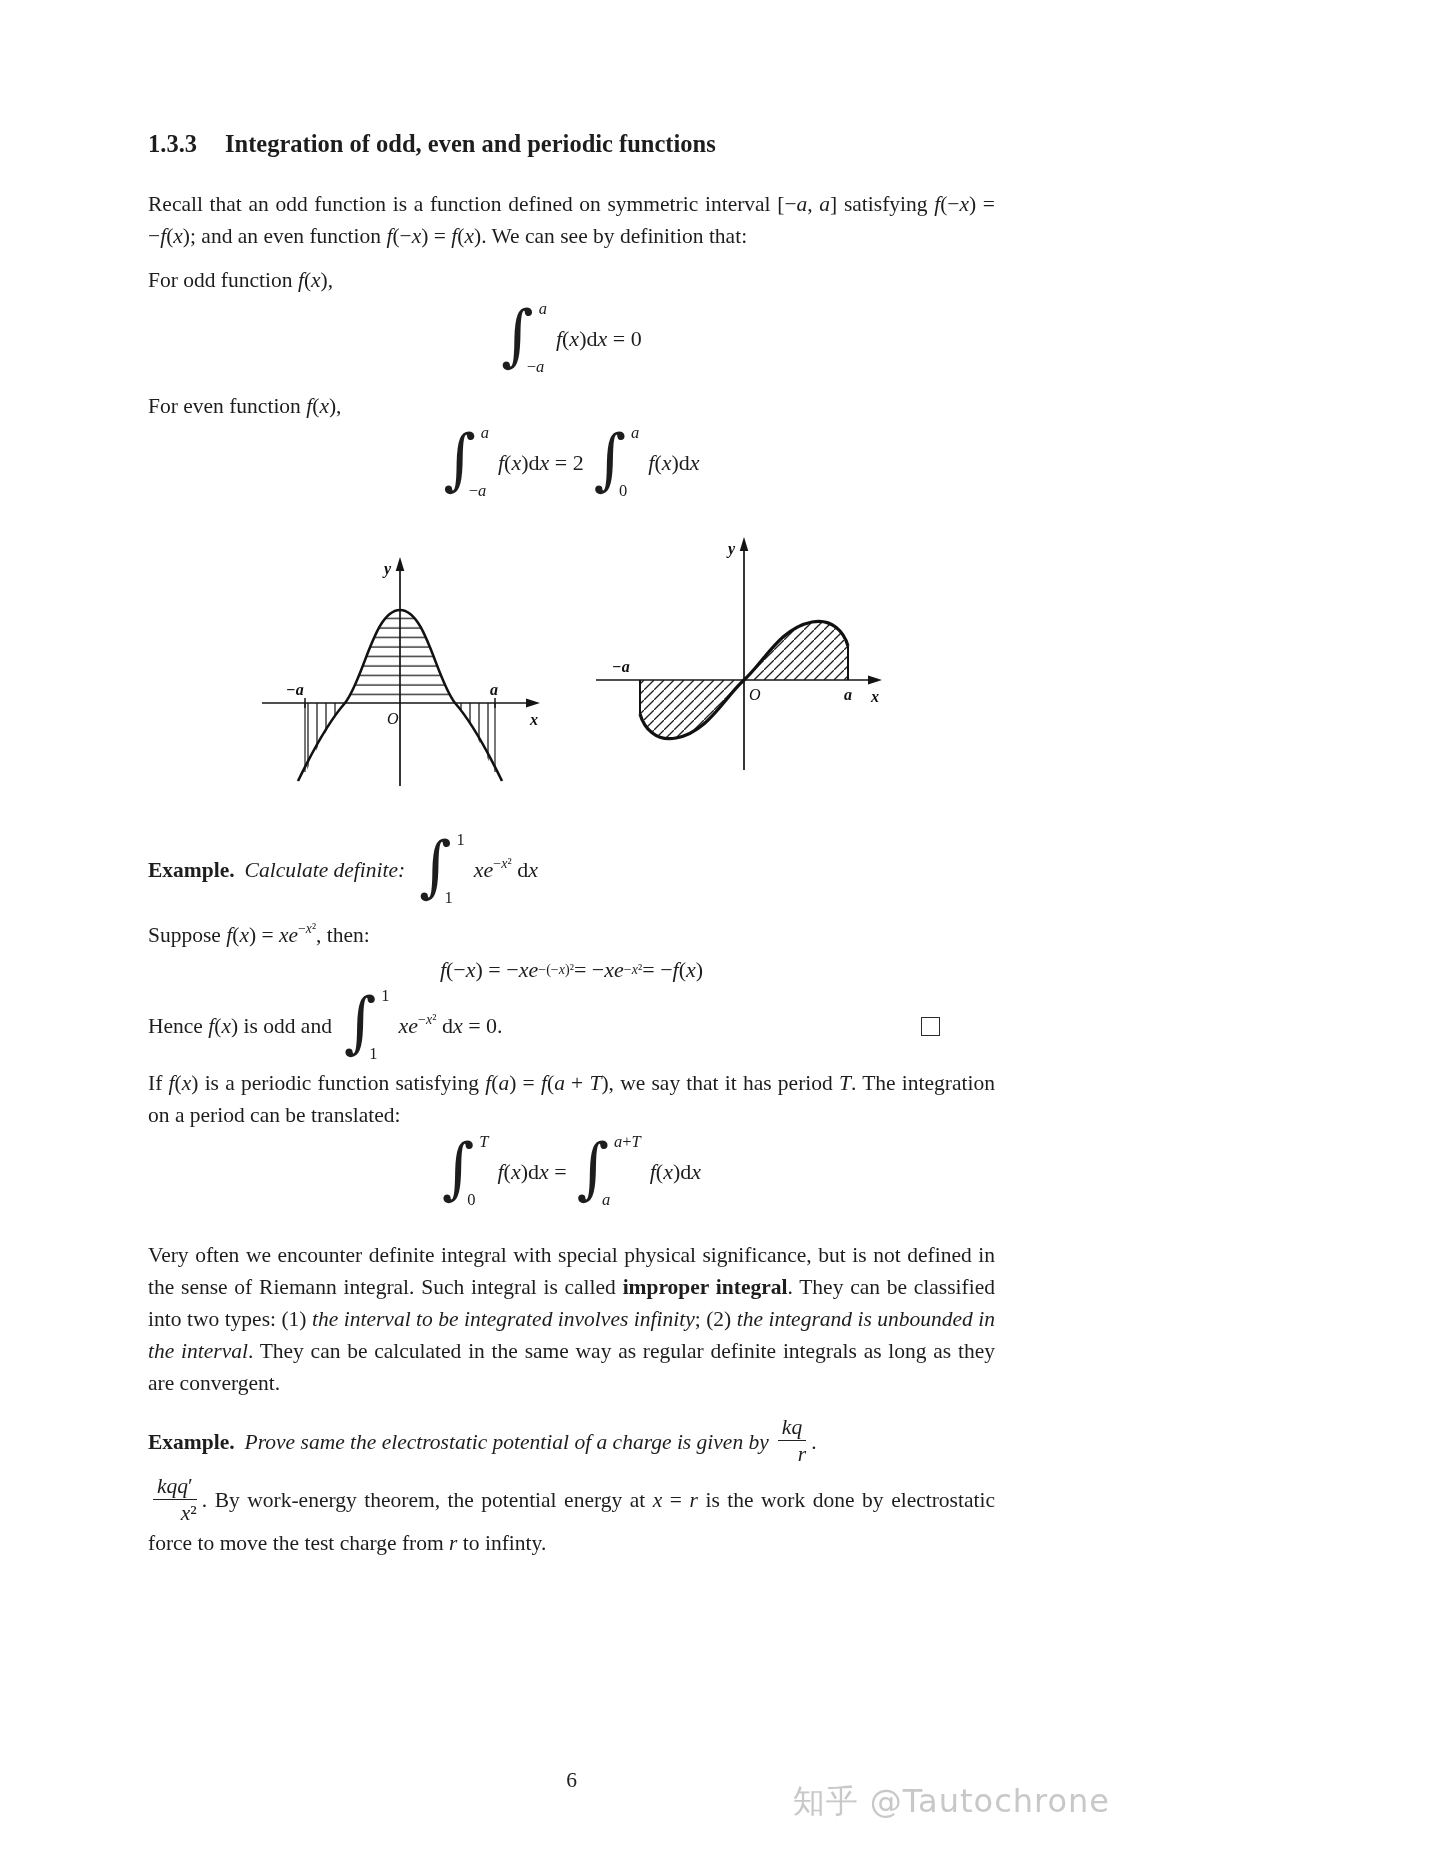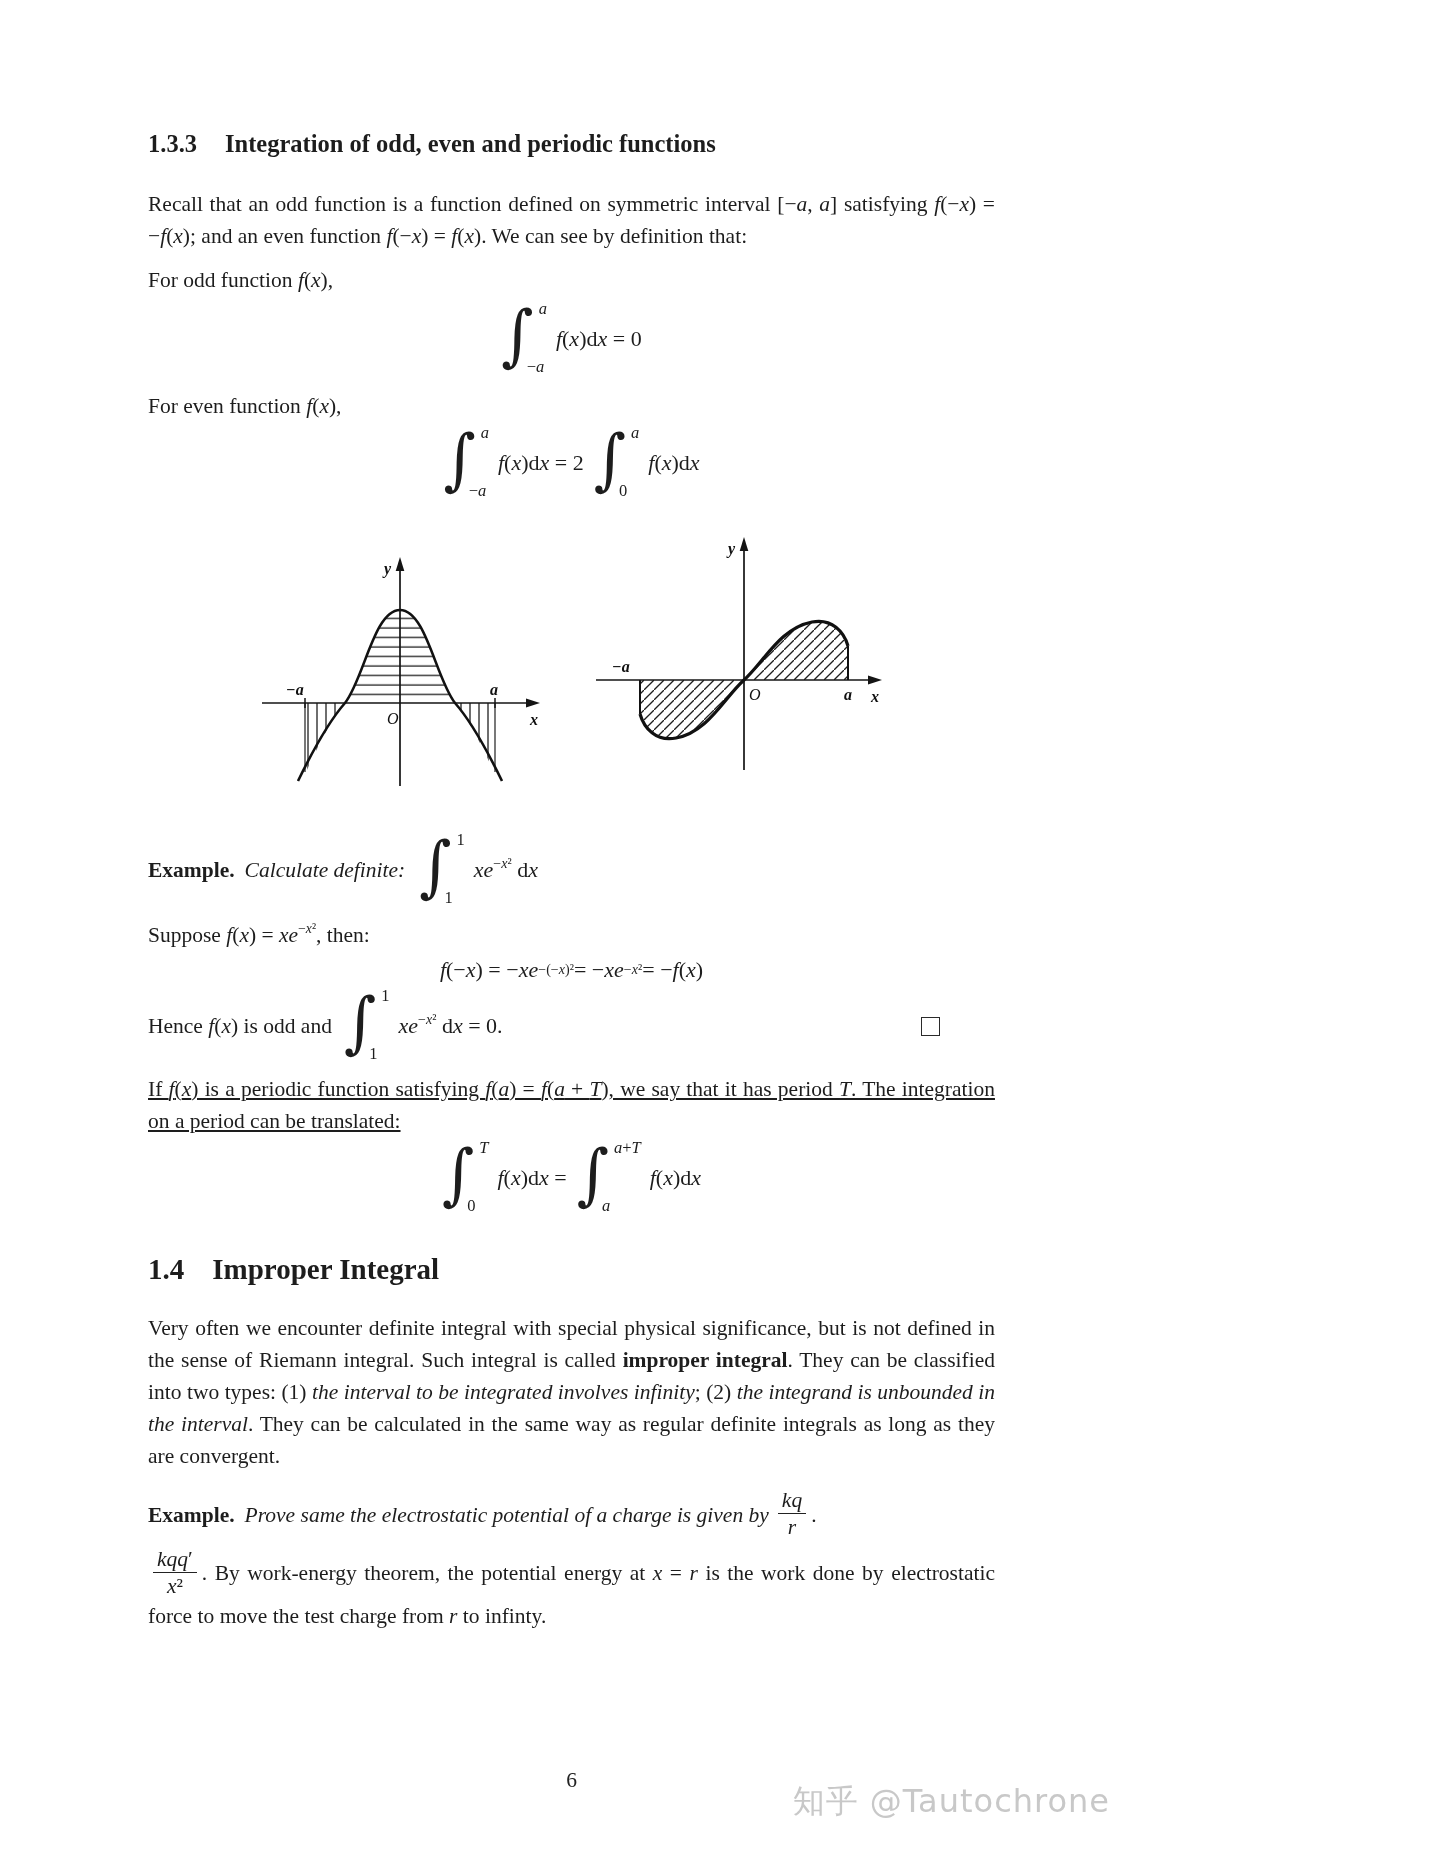--- a/index.html
+++ b/index.html
@@ -49,21 +49,21 @@
   .exrow{display:flex;align-items:center;}
   .exlabel{font-weight:bold;margin-right:10px;}
   .exitalic{font-style:italic;margin-right:14px;}
   .qed{
     width:17px;height:17px;border:1.6px solid #2a2a2a;display:inline-block;
     margin-left:auto;margin-right:55px;
   }
 
   
   .frac{
-    display:inline-flex;flex-direction:column;align-items:center;
+    display:inline-flex;flex-direction:column;align-items:flex-end;
     vertical-align:middle;line-height:1.12;margin:0 5px;position:relative;top:-2px;
   }
   .frac .num{padding:0 4px 1px 4px;border-bottom:1.5px solid #222;}
   .frac .den{padding-top:1px;}
 
   .figs{display:flex;justify-content:center;align-items:flex-start;gap:34px;margin-top:26px;}
   .figbox svg{display:block;}
   .fig-left{margin-top:18px;}
 
   .footer-num{
@@ -213,44 +213,41 @@
       <span class="intsign">∫</span>
       <span class="lims">
           <span class="hi">1</span>
           <span class="lo">1</span>
         </span>
       <span class="ibody"><i>xe</i><sup>−<i>x</i>²</sup> d<i>x</i> = 0.</span>
     </span>
     <span class="qed"></span>
   </div>
 
-  <p class="just" style="margin-top:6px;text-decoration:underline;">If <i>f</i>(<i>x</i>) is a periodic function satisfying <i>f</i>(<i>a</i>) = <i>f</i>(<i>a</i> + <i>T</i>), we say that it has period <i>T</i>. The integration on a period can be translated:</p>
+  <p class="just" style="">If <i>f</i>(<i>x</i>) is a periodic function satisfying <i>f</i>(<i>a</i>) = <i>f</i>(<i>a</i> + <i>T</i>), we say that it has period <i>T</i>. The integration on a period can be translated:</p>
 
   <div class="eqrow eqtext" style="margin-top:0;">
     <span class="intwrap">
       <span class="intsign">∫</span>
       <span class="lims">
           <span class="hi"><i>T</i></span>
           <span class="lo">0</span>
         </span>
     </span>
     <span class="eqmid"><i>f</i>(<i>x</i>)d<i>x</i> =</span>
     <span class="intwrap">
       <span class="intsign">∫</span>
       <span class="lims">
           <span class="hi"><i>a</i>+<i>T</i></span>
           <span class="lo"><i>a</i></span>
         </span>
       <span class="ibody"><i>f</i>(<i>x</i>)d<i>x</i></span>
     </span>
   </div>
 
-  <div class="sec-head h14">
-    <span class="num">1.4</span><span>Improper Integral</span>
-  </div>
 
   <p class="just" style="margin-top:26px;">Very often we encounter definite integral with special physical significance, but is not defined in the sense of Riemann integral. Such integral is called <b>improper integral</b>. They can be classified into two types: (1) <i>the interval to be integrated involves infinity</i>; (2) <i>the integrand is unbounded in the interval</i>. They can be calculated in the same way as regular definite integrals as long as they are convergent.</p>
 
   <div class="exrow" style="margin-top:18px;">
     <span class="exlabel">Example.</span>
     <span class="exitalic" style="margin-right:4px;">Prove same the electrostatic potential of a charge is given by</span>
     <span class="frac">
       <span class="num"><i>kq</i></span>
       <span class="den"><i>r</i></span>
     </span>

